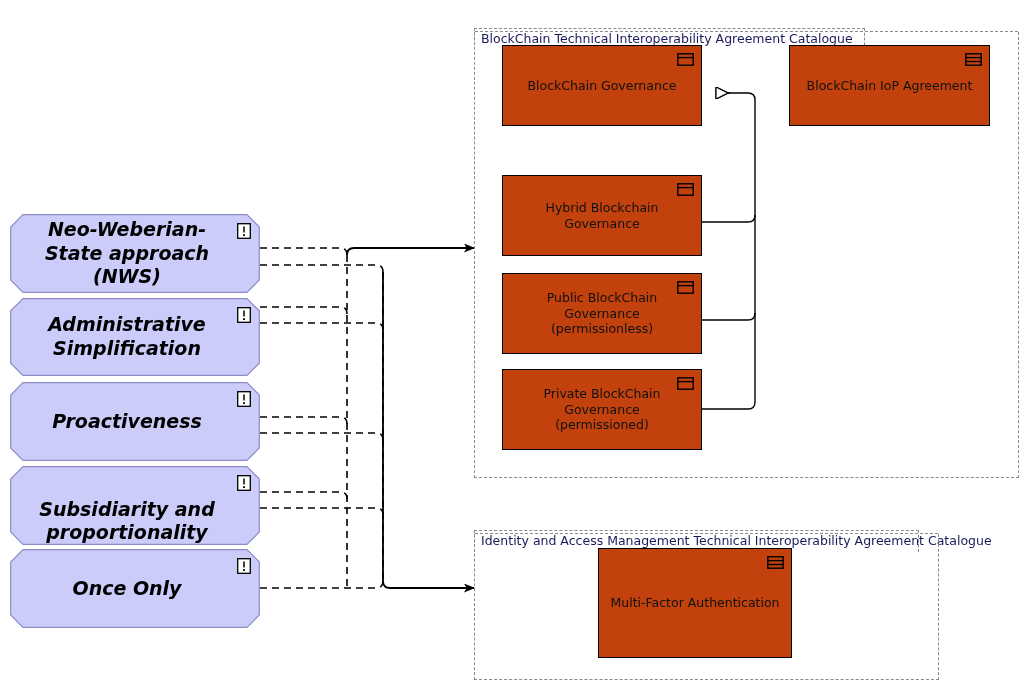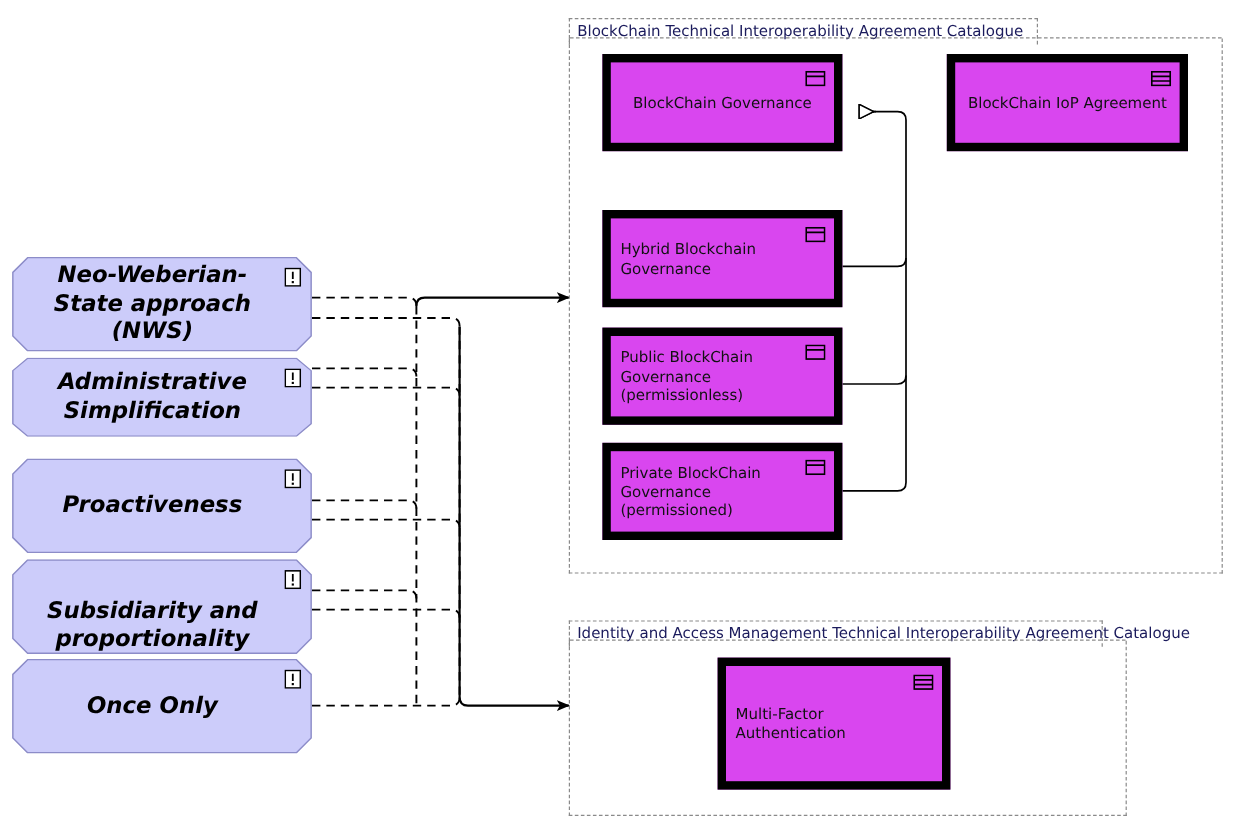--- a/index.html
+++ b/index.html
@@ -6,44 +6,44 @@
   body{
     width:1029px;height:693px;position:relative;overflow:hidden;
     font-family:"DejaVu Sans","Liberation Sans",sans-serif;
   }
   #canvas{position:absolute;left:0;top:0;width:1029px;height:693px;}
   svg.layer{position:absolute;left:0;top:0;width:1029px;height:693px;pointer-events:none;}
 
   
   .group{position:absolute;}
   .group .grp-tab{
-    position:absolute;left:0;top:4px;height:22px;
+    position:absolute;left:0;top:17px;height:22px;
     border:1px dashed #8a8a8a;border-bottom:none;
     background:#ffffff;box-sizing:border-box;
     display:flex;align-items:center;padding:0 6px;text-align:center;
   }
   .group .grp-tab-label{
     font-size:12.5px;color:#1b1b5c;white-space:nowrap;line-height:1;
   }
   .group .grp-body{
     position:absolute;left:0;top:21px;right:0;bottom:0;
     border:1px dashed #8a8a8a;border-top:none;box-sizing:border-box;
     background:transparent;
   }
   .group .grp-body::before{
     content:"";position:absolute;left:0;right:0;top:-1px;height:0;
     border-top:1px dashed #8a8a8a;
   }
 
   
   .contract{
     position:absolute;box-sizing:border-box;
-    background:#d946ef;border:7px solid #000000;
+    background:#c2410c;border:1px solid #000000;
     display:flex;align-items:center;justify-content:center;
-    text-align:left;
+    text-align:center;
   }
   .contract .c-label{
     font-size:12.5px;color:#111111;line-height:1.25;
     padding:0 8px;white-space:pre-line;
   }
   .contract .c-icon{position:absolute;right:7px;top:7px;width:17px;height:13px;}
 
   
   .principle{
     position:absolute;box-sizing:border-box;
@@ -175,21 +175,21 @@
       <path d="M13,0.7 L237,0.7 L249.3,13 L249.3,66 L237,78.3 L13,78.3 L0.7,66 L0.7,13 Z" fill="#ccccfa" stroke="#8c8cc8" stroke-width="1.2"></path>
     </svg>
     <span class="p-label">Neo-Weberian-State approach (NWS)</span>
     <svg class="p-icon" viewBox="0 0 14 16">
       <rect x="0.7" y="0.7" width="12.6" height="14.6" fill="#ffffff" stroke="#000" stroke-width="1.3"></rect>
       <line x1="7" y1="3.4" x2="7" y2="9.6" stroke="#000" stroke-width="1.5"></line>
       <rect x="6.1" y="11.2" width="1.8" height="1.8" fill="#000"></rect>
     </svg>
   </div>
 
-  <div class="principle" style="left:10px;top:298px;width:250px;height:66px;justify-content:flex-end;">
+  <div class="principle" style="left:10px;top:298px;width:250px;height:78px;justify-content:flex-end;">
     <svg class="p-shape" viewBox="0 0 250 79" preserveAspectRatio="none">
       <path d="M13,0.7 L237,0.7 L249.3,13 L249.3,66 L237,78.3 L13,78.3 L0.7,66 L0.7,13 Z" fill="#ccccfa" stroke="#8c8cc8" stroke-width="1.2"></path>
     </svg>
     <span class="p-label">Administrative Simplification</span>
     <svg class="p-icon" viewBox="0 0 14 16">
       <rect x="0.7" y="0.7" width="12.6" height="14.6" fill="#ffffff" stroke="#000" stroke-width="1.3"></rect>
       <line x1="7" y1="3.4" x2="7" y2="9.6" stroke="#000" stroke-width="1.5"></line>
       <rect x="6.1" y="11.2" width="1.8" height="1.8" fill="#000"></rect>
     </svg>
   </div>

